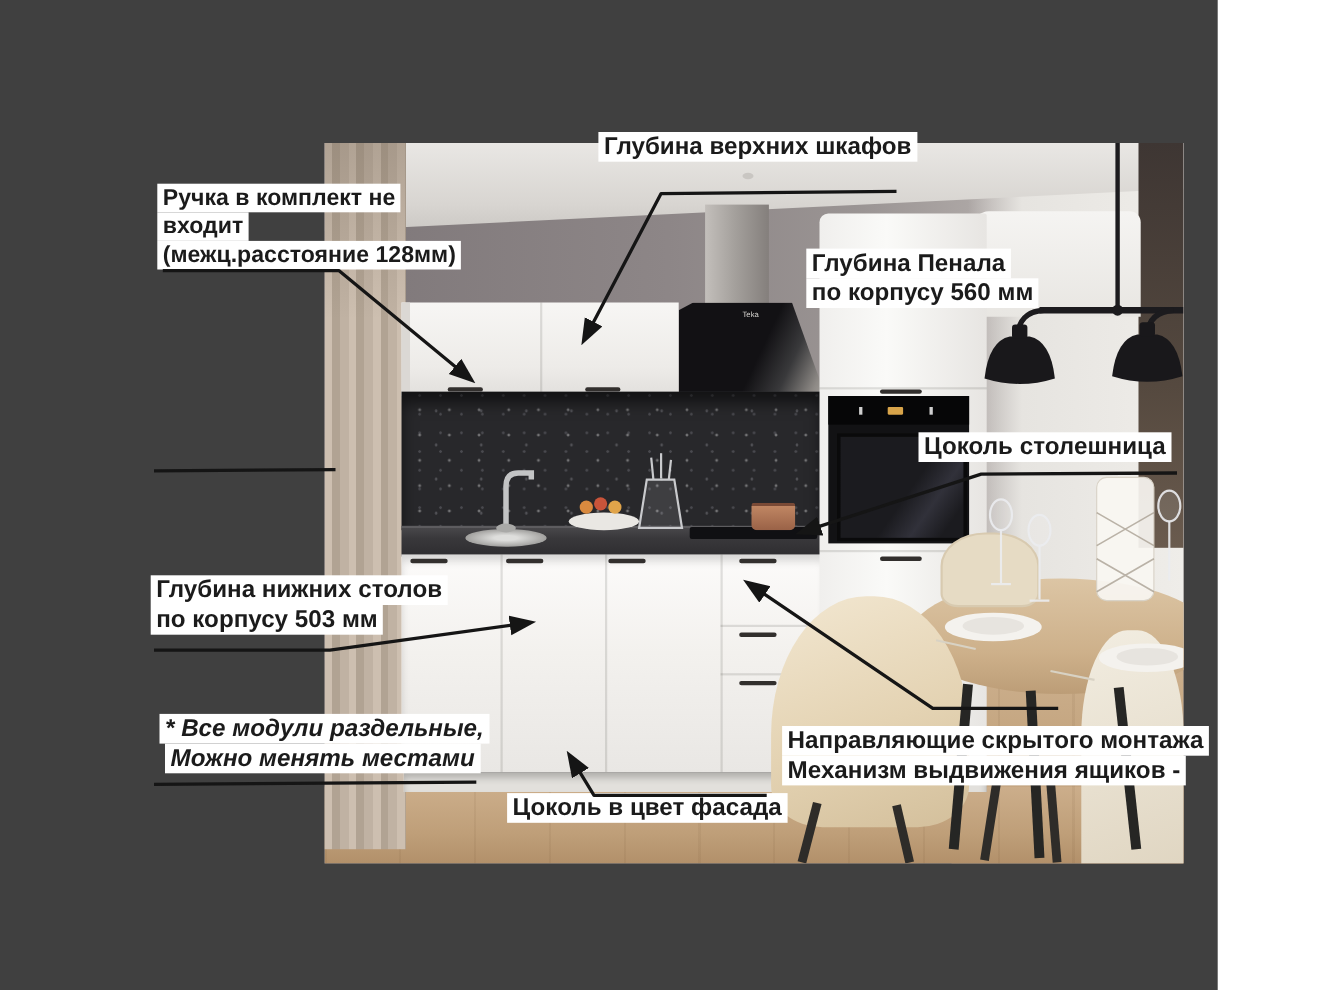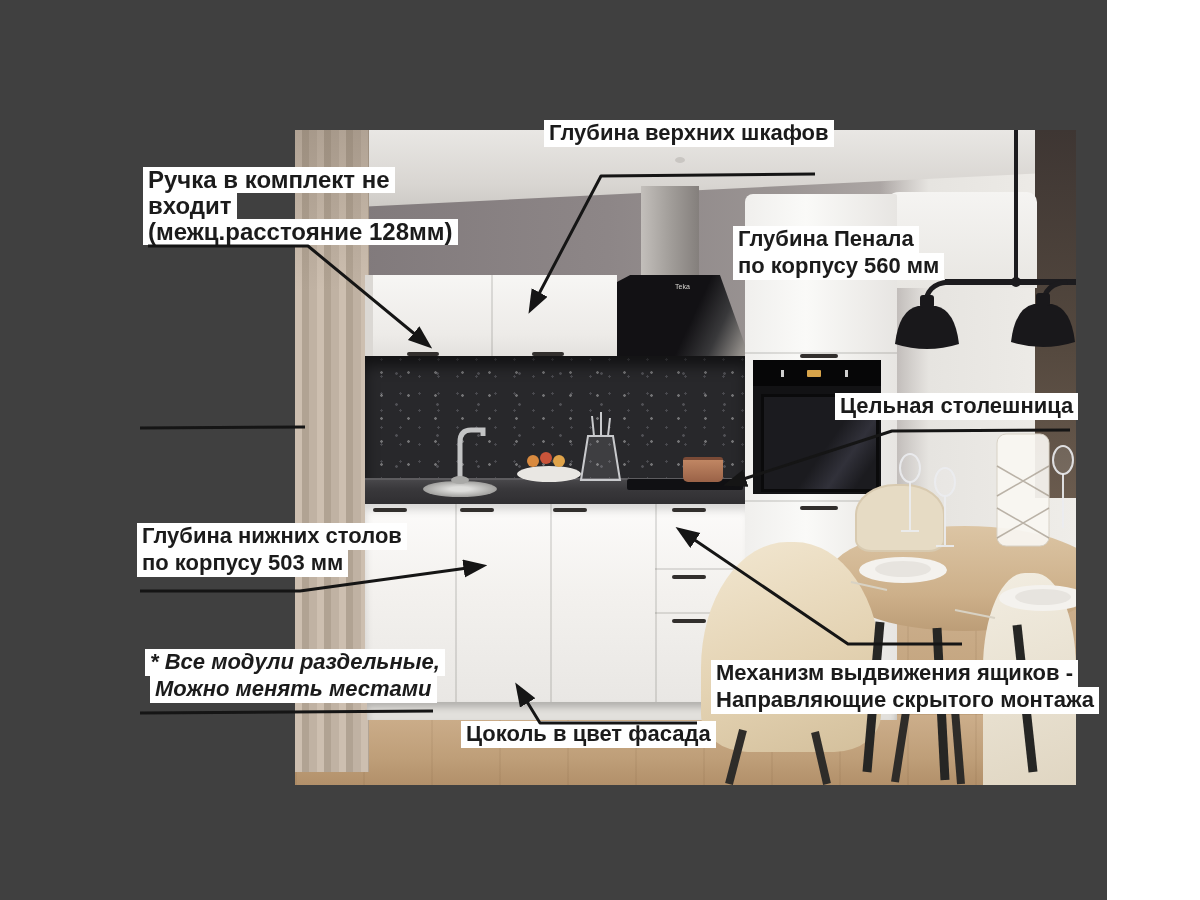--- a/index.html
+++ b/index.html
@@ -2,21 +2,21 @@
 <html><head>
 <meta charset="utf-8">
 <style>
   html,body{margin:0;padding:0;background:#fff;}
   .stage{position:relative;width:1107px;height:900px;background:#404040;overflow:hidden;
          font-family:"Liberation Sans","DejaVu Sans",sans-serif;}
   .photo{position:absolute;left:295px;top:130px;width:781px;height:655px;overflow:hidden;background:#908a8a;}
   .ph{position:absolute;}
   .label{position:absolute;color:#1b1b1b;font-weight:bold;font-size:22px;line-height:26px;z-index:40;}
   .label .bgline{display:table;background:#ffffff;padding:0 5px 1px 5px;white-space:nowrap;}
-  .label.small{font-size:24px;line-height:25px;}
+  .label.small{font-size:21px;line-height:25px;}
   .label.italic .bgline{font-style:italic;}
   .label .big{font-size:27px;line-height:33px;}
   .arrows{position:absolute;left:0;top:0;z-index:50;pointer-events:none;}
   .details{position:absolute;left:0;top:0;z-index:30;pointer-events:none;}
   .seamV{position:absolute;width:2px;background:rgba(60,55,50,.14);}
   .seamH{position:absolute;height:2px;background:rgba(60,55,50,.14);}
   .handle{position:absolute;height:4px;background:#322f2d;border-radius:2px;}
 </style>
 </head>
 <body>
@@ -177,40 +177,40 @@
     <span class="bgline">(межц.расстояние 128мм)</span>
   </div>
 
   <div class="label" style="left:733px;top:226px;">
     <span class="bgline">Глубина Пенала</span>
     <span class="bgline">по корпусу 560 мм</span>
   </div>
 
 
   <div class="label" style="left:835px;top:393px;">
-    <span class="bgline">Цельная столешница</span>
+    <span class="bgline">Цоколь столешница</span>
   </div>
 
   <div class="label" style="left:137px;top:523px;">
     <span class="bgline">Глубина нижних столов</span>
     <span class="bgline">по корпусу 503 мм</span>
   </div>
 
   <div class="label" style="left:461px;top:721px;">
     <span class="bgline">Цоколь в цвет фасада</span>
   </div>
 
   <div class="label italic" style="left:145px;top:649px;">
     <span class="bgline">* Все модули раздельные,</span>
     <span class="bgline" style="margin-left:5px;">Можно менять местами</span>
   </div>
 
   <div class="label" style="left:711px;top:660px;">
+    <span class="bgline">Направляющие скрытого монтажа</span>
     <span class="bgline">Механизм выдвижения ящиков -</span>
-    <span class="bgline">Направляющие скрытого монтажа</span>
   </div>
 
   <svg class="arrows" width="1200" height="900" viewBox="0 0 1200 900">
     <defs>
       <marker id="ah" markerWidth="8" markerHeight="8" refX="6.2" refY="3" orient="auto" markerUnits="strokeWidth">
         <path d="M0,0 L8,3 L0,6 Z" fill="#151515"></path>
       </marker>
     </defs>
     <g stroke="#151515" stroke-width="3" fill="none" stroke-linejoin="round">
       <polyline points="815,174 601,176 531,309" marker-end="url(#ah)"></polyline>

